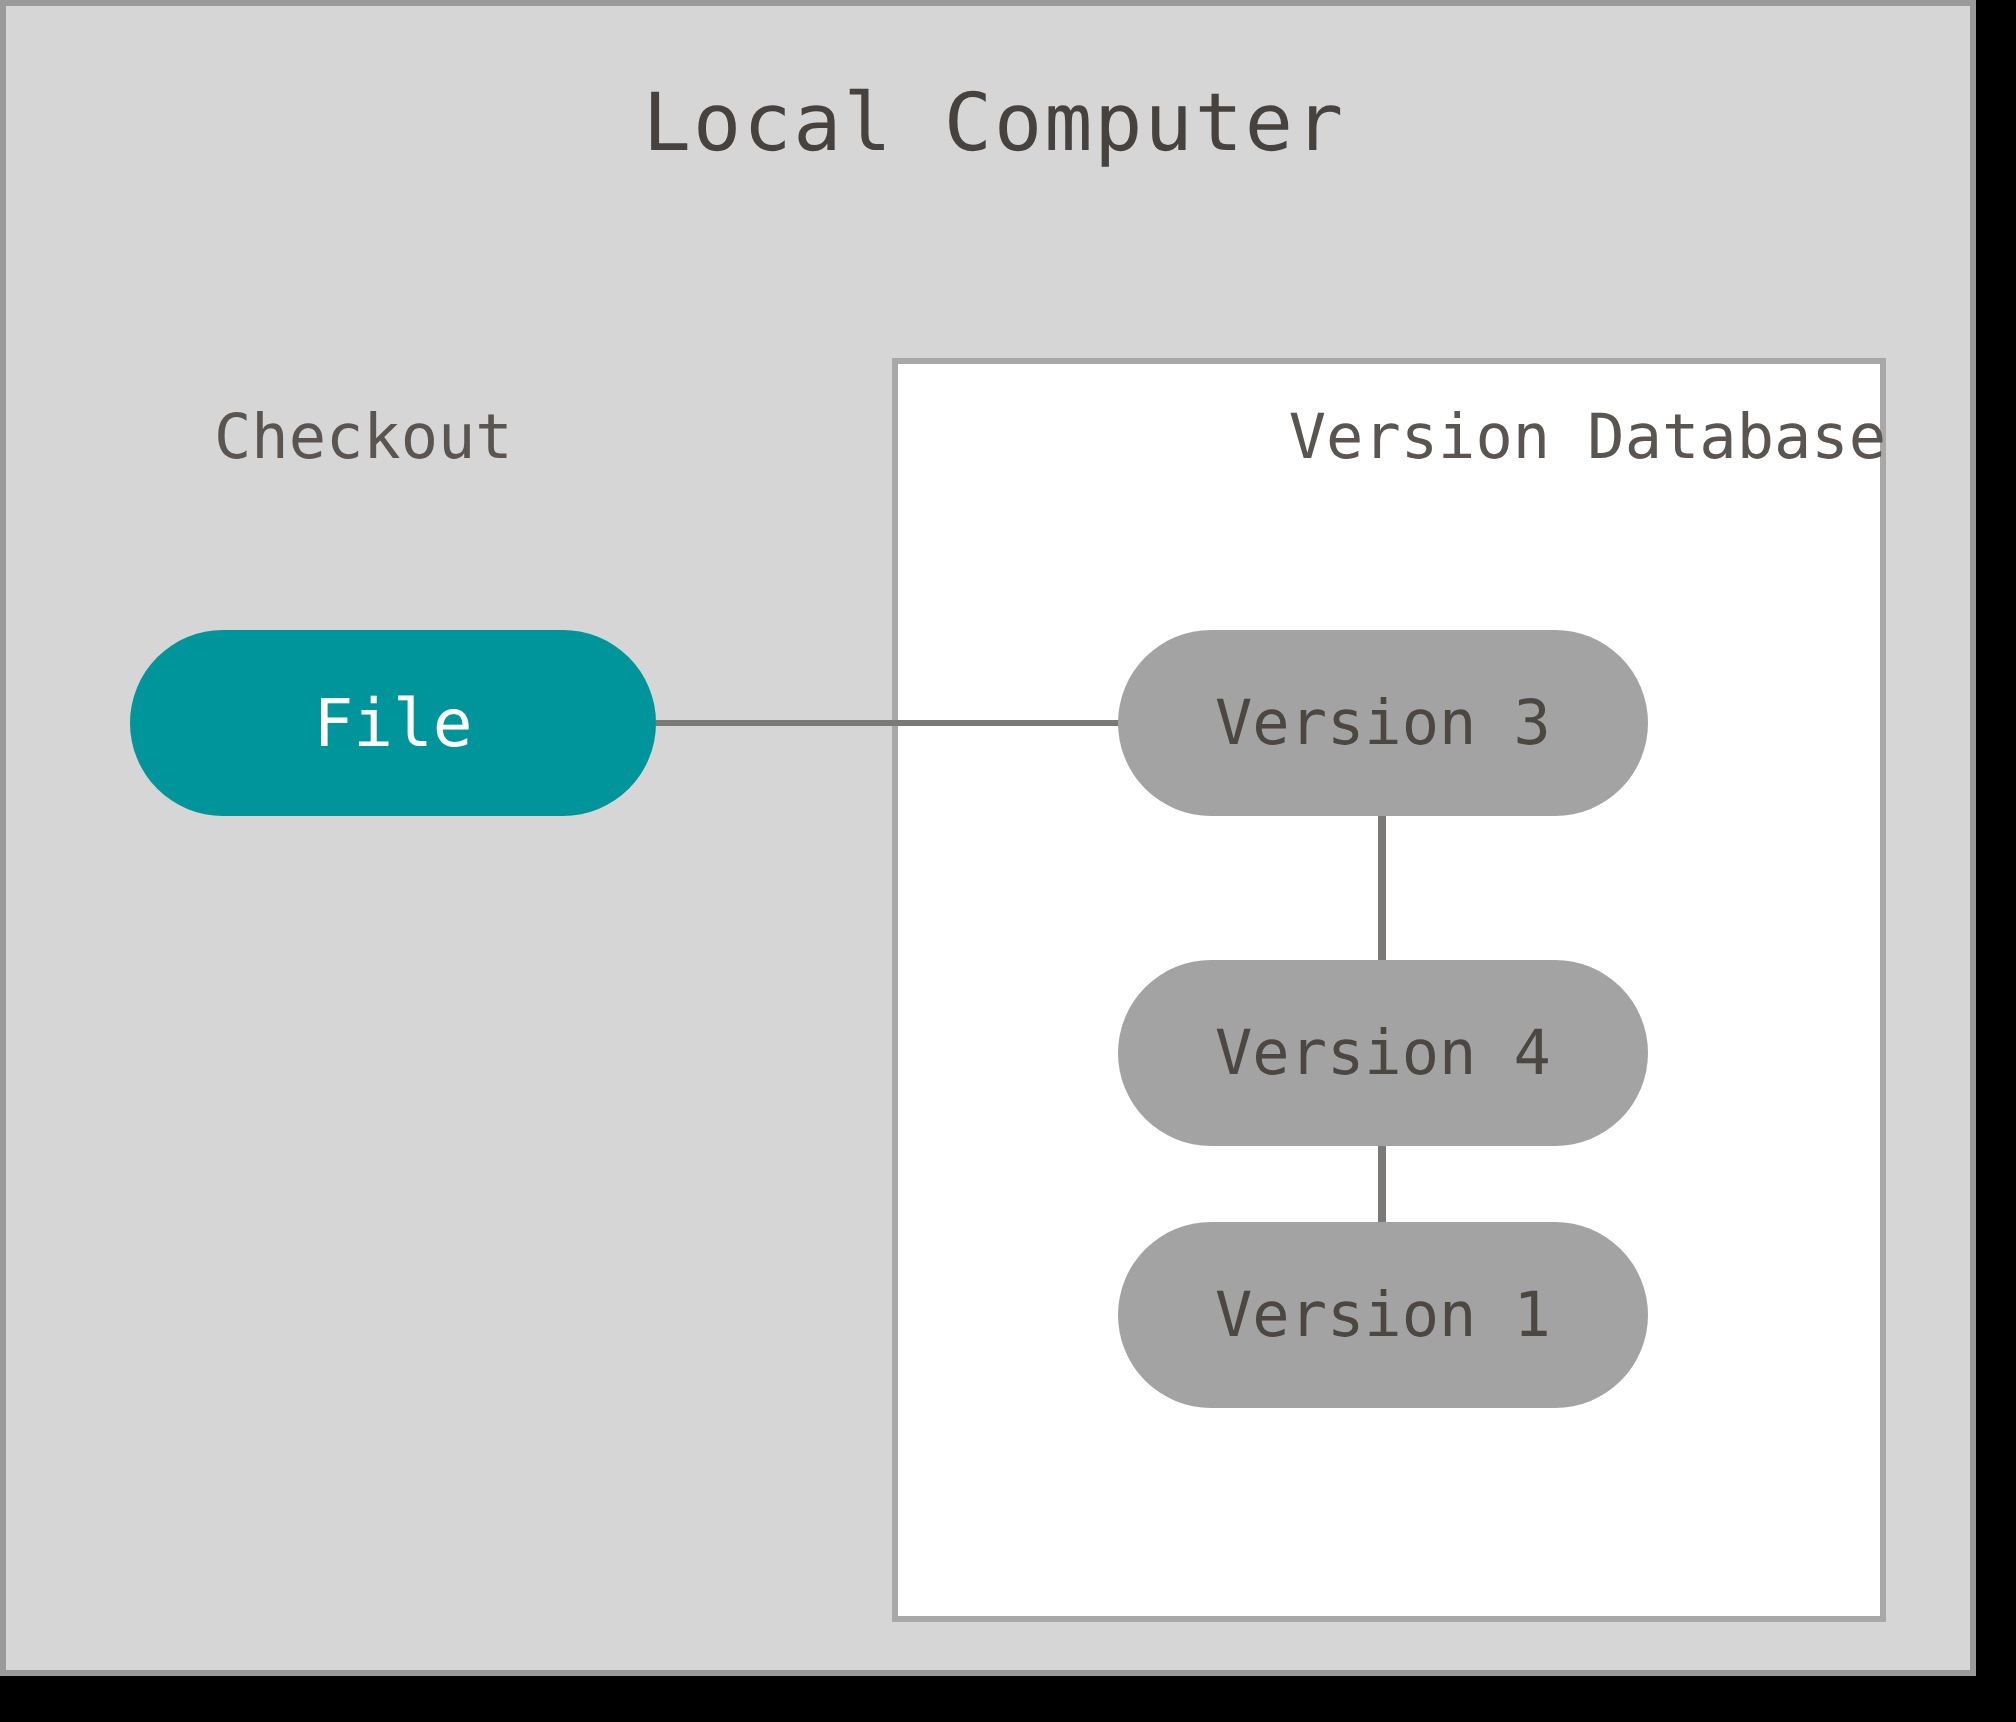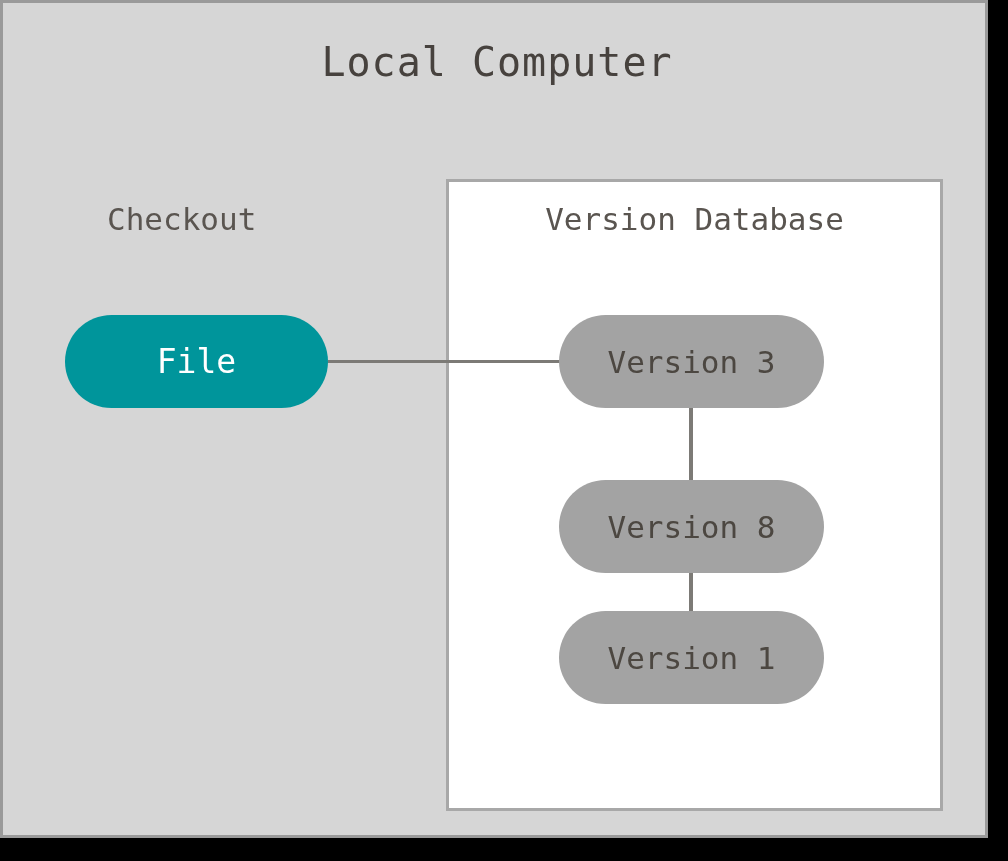--- a/index.html
+++ b/index.html
@@ -59,21 +59,21 @@
     height: 632px;
     background: #ffffff;
     border: 3px solid #a8a8a8;
     box-sizing: border-box;
   }
   #version-db-title {
     position: absolute;
     left: 443px;
     top: 198px;
     width: 497px;
-    text-align: center;
+    text-align: right;
     font-size: 31px;
     color: #5a5550;
     white-space: pre;
   }
 
   
   .connector-h {
     position: absolute;
     background: #7c7a76;
     height: 3px;
@@ -144,17 +144,17 @@
   <div id="version-db-title">Version Database</div>
 
   <div class="connector-h" id="edge-file-v3"></div>
   <div class="connector-v" id="edge-v3-v2"></div>
   <div class="connector-v" id="edge-v2-v1"></div>
 
   <div class="node" id="node-file">File</div>
 
   <div class="node node-version" id="node-version-3">Version 3</div>
 
-  <div class="node node-version" id="node-version-2">Version 8</div>
+  <div class="node node-version" id="node-version-2">Version 4</div>
 
   <div class="node node-version" id="node-version-1">Version 1</div>
 
 </div>
 
 </body></html>

